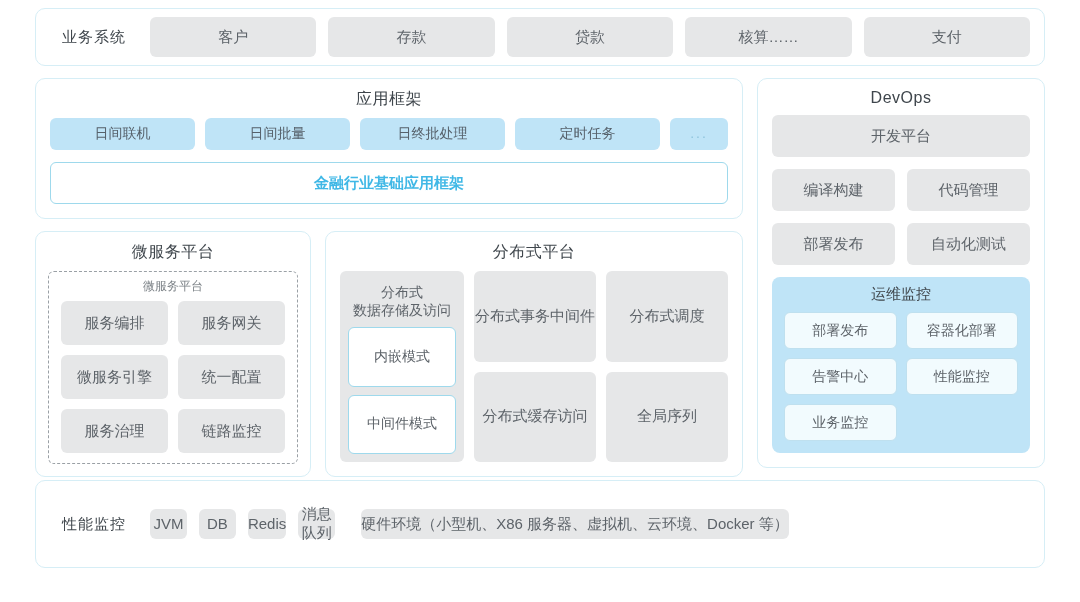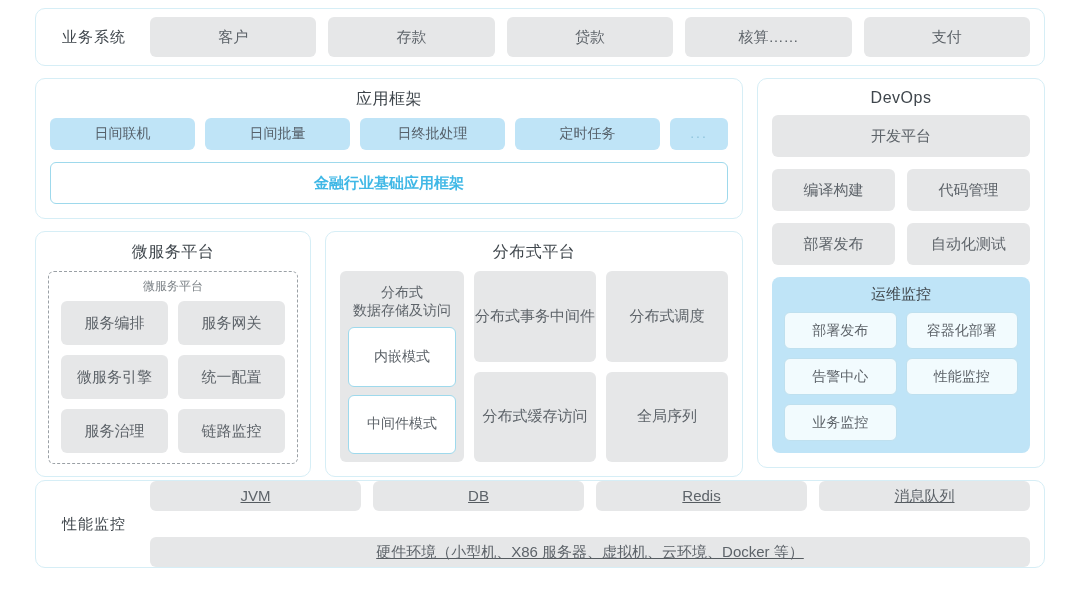--- a/index.html
+++ b/index.html
@@ -137,21 +137,21 @@
     font-size:14px;color:#5d6369;min-height:30px;
   }
 
   
   .row-infra{
     margin-top:12px;
     height:88px;
     display:flex;align-items:center;
     padding:0 14px;gap:12px;
   }
-  .infra-right{flex:1 1 auto;display:flex;flex-direction:column;gap:26px;text-decoration:underline;}
+  .infra-right{flex:1 1 auto;display:flex;flex-direction:row;gap:26px;}
   .infra-top{display:flex;gap:12px;}
   .infra-top .tile{flex:1 1 0;height:30px;}
   .infra-bar{height:30px;}
 </style>
 </head>
 <body>
 
 <div class="page">
 
   <div class="card row-biz">

